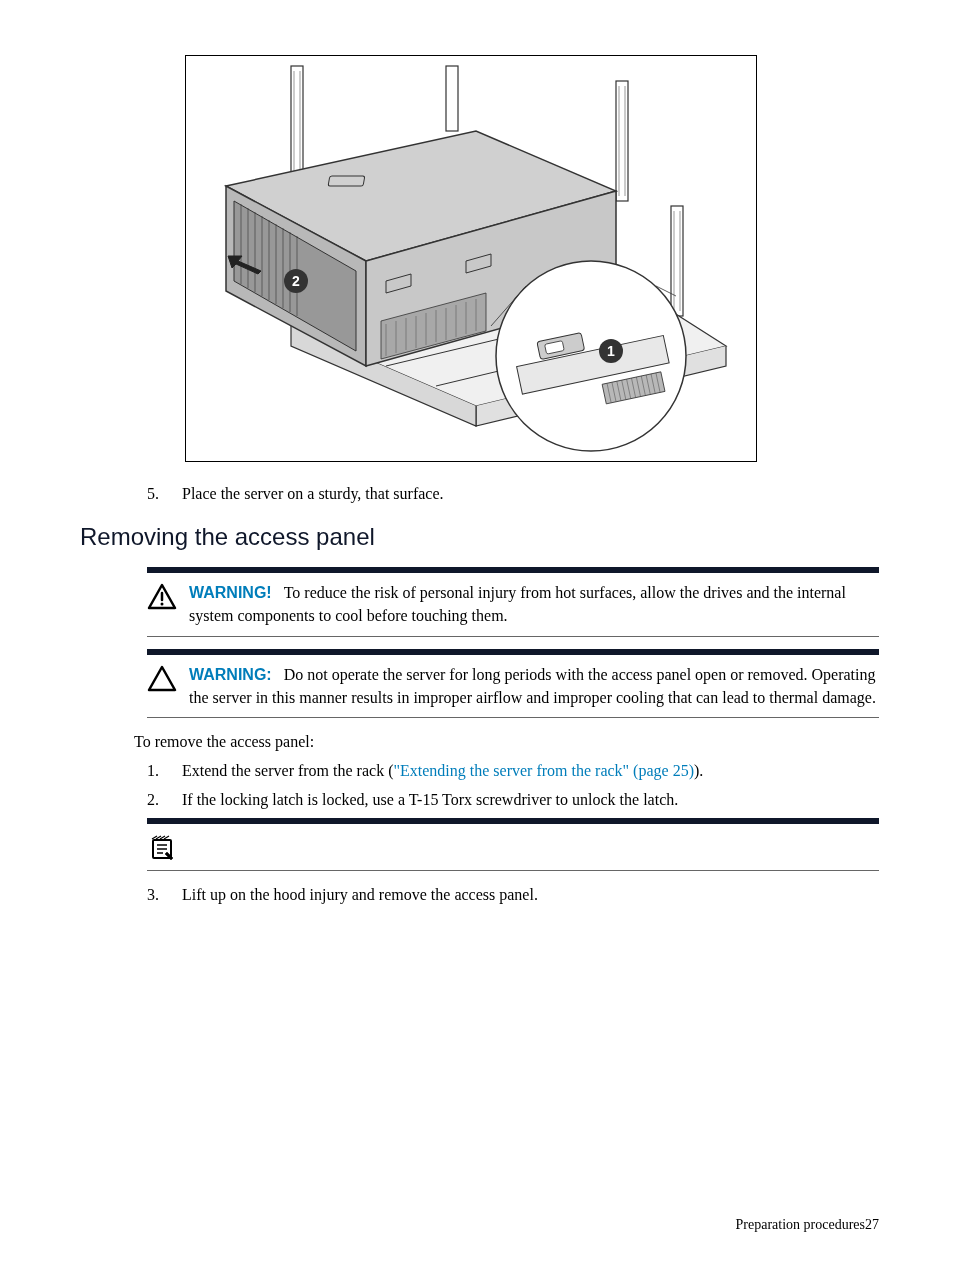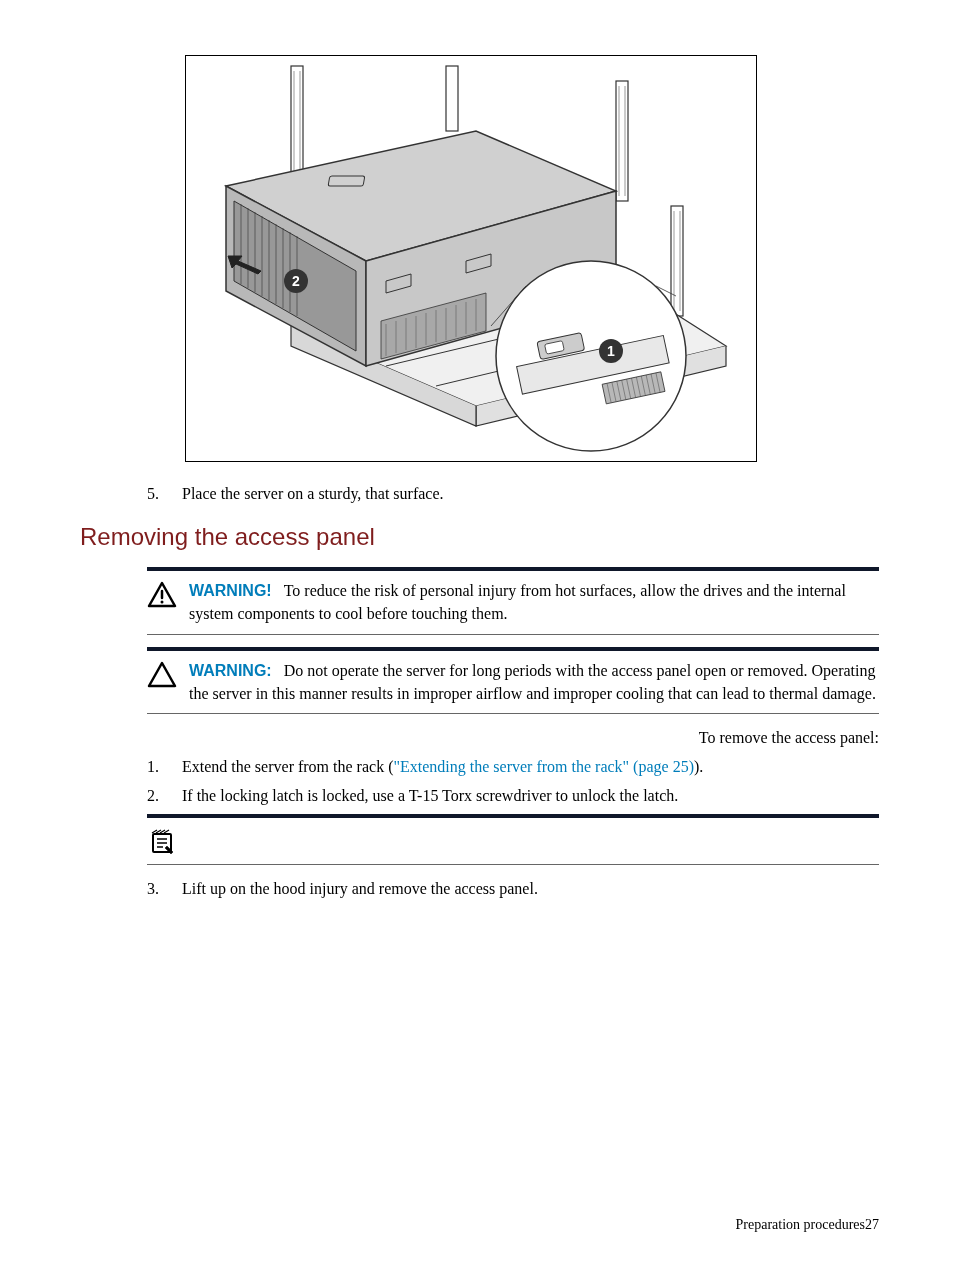--- a/index.html
+++ b/index.html
@@ -46,27 +46,27 @@
       width: 35px;
       flex-shrink: 0;
     }
     .step-text {
       flex: 1;
     }
     .section-heading {
       font-family: 'Helvetica Neue', Arial, sans-serif;
       font-weight: 300;
       font-size: 24px;
-      color: #7f1d1d;
+      color: #0f172a;
       margin: 18px 0 16px 0;
     }
     .admonition {
       margin-left: 67px;
       display: flex;
-      border-top: 4px solid #0f172a;
+      border-top: 6px solid #0f172a;
       border-bottom: 1px solid #666;
       padding: 8px 0;
       margin-bottom: 12px;
       font-size: 16px;
       line-height: 1.45;
     }
     .admonition-icon {
       width: 42px;
       flex-shrink: 0;
       padding-top: 2px;
@@ -74,25 +74,24 @@
     .admonition-content {
       flex: 1;
     }
     .admonition-label {
       font-family: Arial, sans-serif;
       font-weight: bold;
       color: #007dba;
       margin-right: 12px;
     }
     .intro-line {
-      margin-left: 81px;
+      margin-left: 54px;
       font-size: 16px;
       margin-bottom: 6px;
       line-height: 1.45;
-      text-align: right;
     }
     .link {
       color: #007dba;
     }
     .footer {
       position: absolute;
       bottom: 38px;
       right: 75px;
       font-size: 14px;
     }

